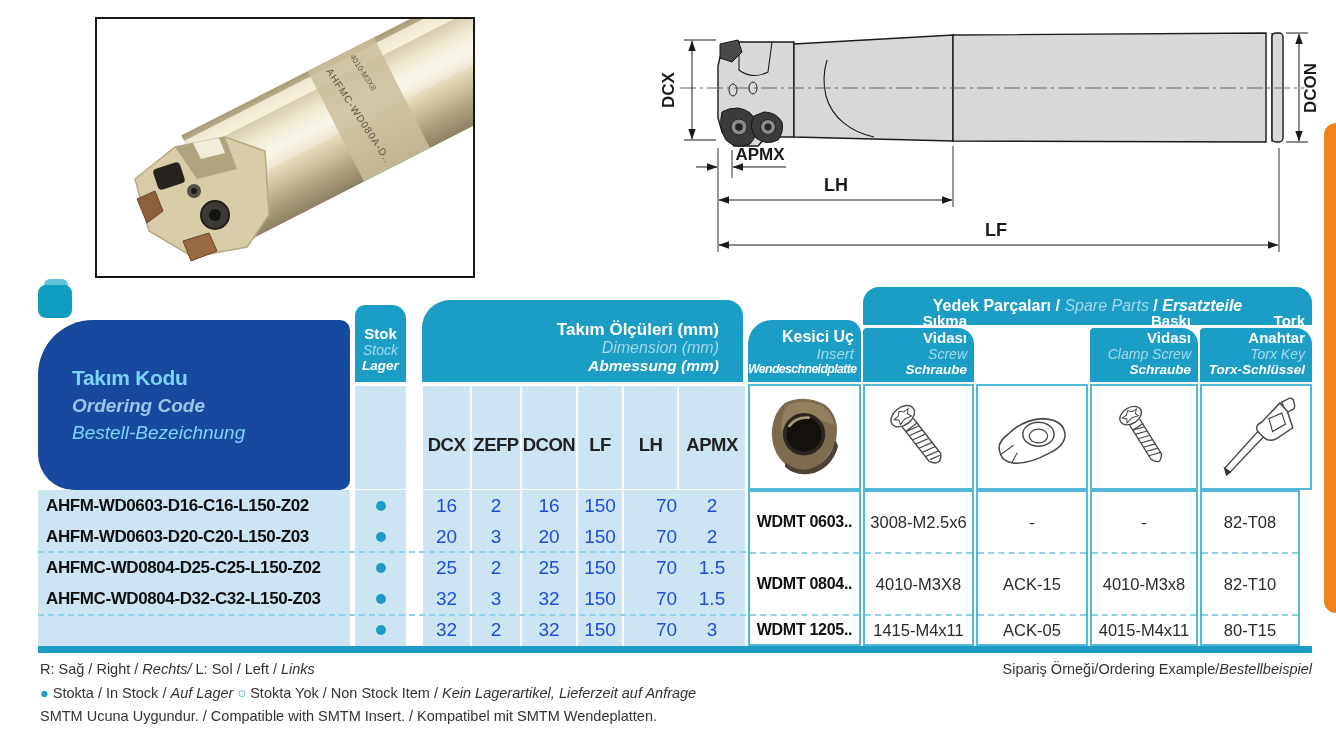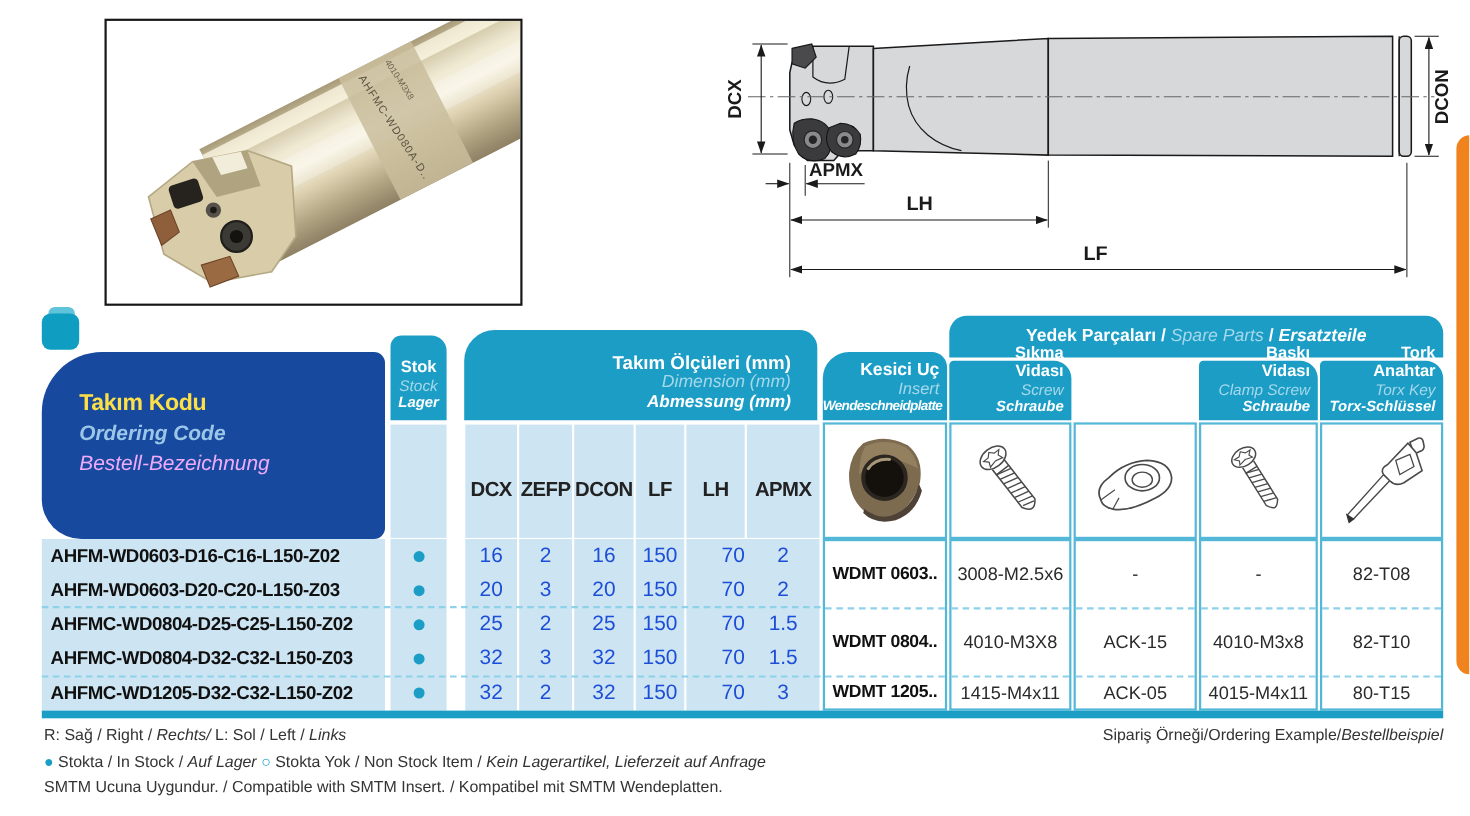--- a/index.html
+++ b/index.html
@@ -19,23 +19,23 @@
               border-radius:12px 0 0 12px;}
 
   
   #tab-light{left:44px;top:279px;width:24px;height:22px;background:#5fc3da;border-radius:6px;}
   #tab-dark{left:38px;top:285px;width:34px;height:33px;background:#0f9dc2;border-radius:8px;}
 
   
   #title-panel{left:38px;top:320px;width:312px;height:170px;background:#17499e;
                border-radius:55px 10px 10px 36px;}
   #title-panel .inner{position:absolute;left:34px;top:32px;}
-  .t-line1{font-size:21px;font-weight:bold;color:#fde047;line-height:29px;letter-spacing:-0.3px;}
+  .t-line1{font-size:21px;font-weight:bold;color:#7dd3fc;line-height:29px;letter-spacing:-0.3px;margin-top:11px;}
   .t-line2{font-size:19px;font-weight:bold;font-style:italic;color:#9cc6e8;line-height:27px;}
-  .t-line3{font-size:19px;font-style:italic;color:#f0abfc;line-height:27px;}
+  .t-line3{font-size:19px;font-style:italic;color:#7dd3fc;line-height:27px;}
 
   
   .hbox{background:#1b9dc6;display:flex;flex-direction:column;justify-content:flex-end;
         box-sizing:border-box;}
   .h-tr{font-weight:bold;color:#fff;}
   .h-en{font-style:italic;color:#a5d8ea;}
   .h-de{font-weight:bold;font-style:italic;color:#fff;}
   #stok-box{left:355px;top:305px;width:51px;height:77px;border-radius:10px 14px 0 0;
             text-align:center;padding-bottom:8px;}
   #stok-box .h-tr{font-size:15px;line-height:17px;}
@@ -112,21 +112,21 @@
   .gcol .gcell{display:flex;align-items:center;justify-content:center;
                font-size:16.5px;color:#2a2a2a;box-sizing:border-box;}
   .gcol .g1{height:60px;}
   .gcol .g2{height:62px;border-top:2px dashed #8ed2ea;text-align:right;}
   .gcol .g3{height:30px;border-top:2px dashed #8ed2ea;}
   #gcol-insert{left:748px;width:113px;}
   #gcol-insert .gcell{font-weight:bold;font-size:16px;color:#101010;letter-spacing:-0.3px;}
   #gcol-screw{left:863px;width:111px;}
   #gcol-wedge{left:976px;width:112px;}
   #gcol-clamp{left:1090px;width:108px;}
-  #gcol-torx{left:1200px;width:112px;}
+  #gcol-torx{left:1200px;width:100px;}
 
   #bottom-bar{left:38px;top:646px;width:1274px;height:7px;background:#1b9dc6;}
 
   
   .footer{font-size:14.5px;color:#333;line-height:23.5px;}
   #footer-left{left:40px;top:658px;width:660px;}
   #footer-right{left:712px;top:658px;width:600px;text-align:right;}
   .seg-i{font-style:italic;}
   .seg-dot{color:#1b9dc6;}
 
@@ -334,21 +334,20 @@
         <path d="M16,84 L22,88 L18,91 Z" fill="#333" stroke="#333"></path>
       </g>
     </svg>
   </div>
 
   <div class="abs datacol" id="col-code">
     <div class="cell">AHFM-WD0603-D16-C16-L150-Z02</div>
     <div class="cell">AHFM-WD0603-D20-C20-L150-Z03</div>
     <div class="cell">AHFMC-WD0804-D25-C25-L150-Z02</div>
     <div class="cell">AHFMC-WD0804-D32-C32-L150-Z03</div>
-    <div class="cell">AHFMC-WD1205-D32-C32-L150-Z02</div>
   </div>
   <div class="abs datacol" id="col-stok">
     <div class="cell">
         <span class="stock-dot"></span>
       </div>
     <div class="cell">
         <span class="stock-dot"></span>
       </div>
     <div class="cell">
         <span class="stock-dot"></span>

